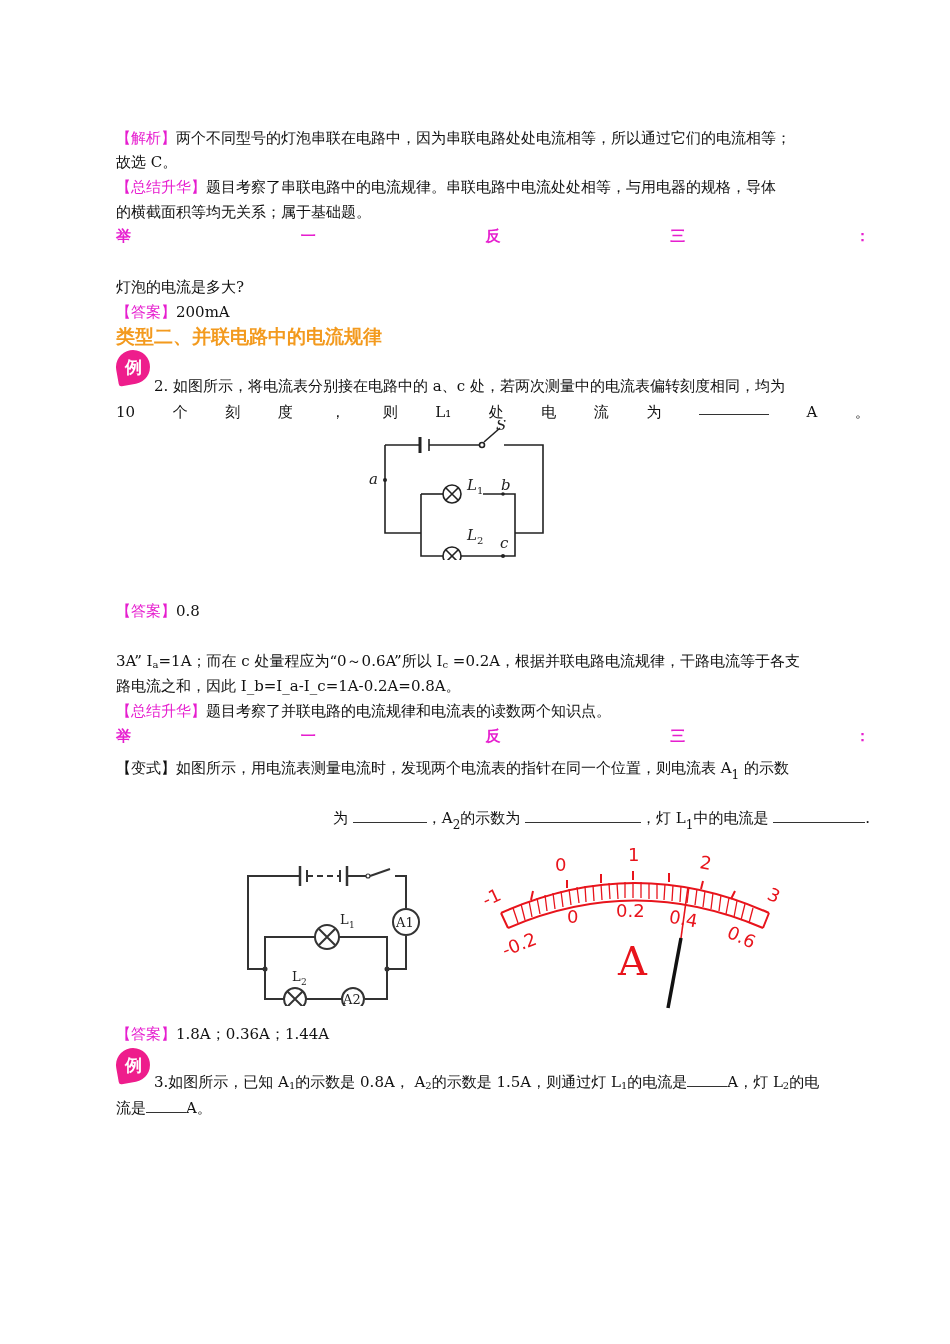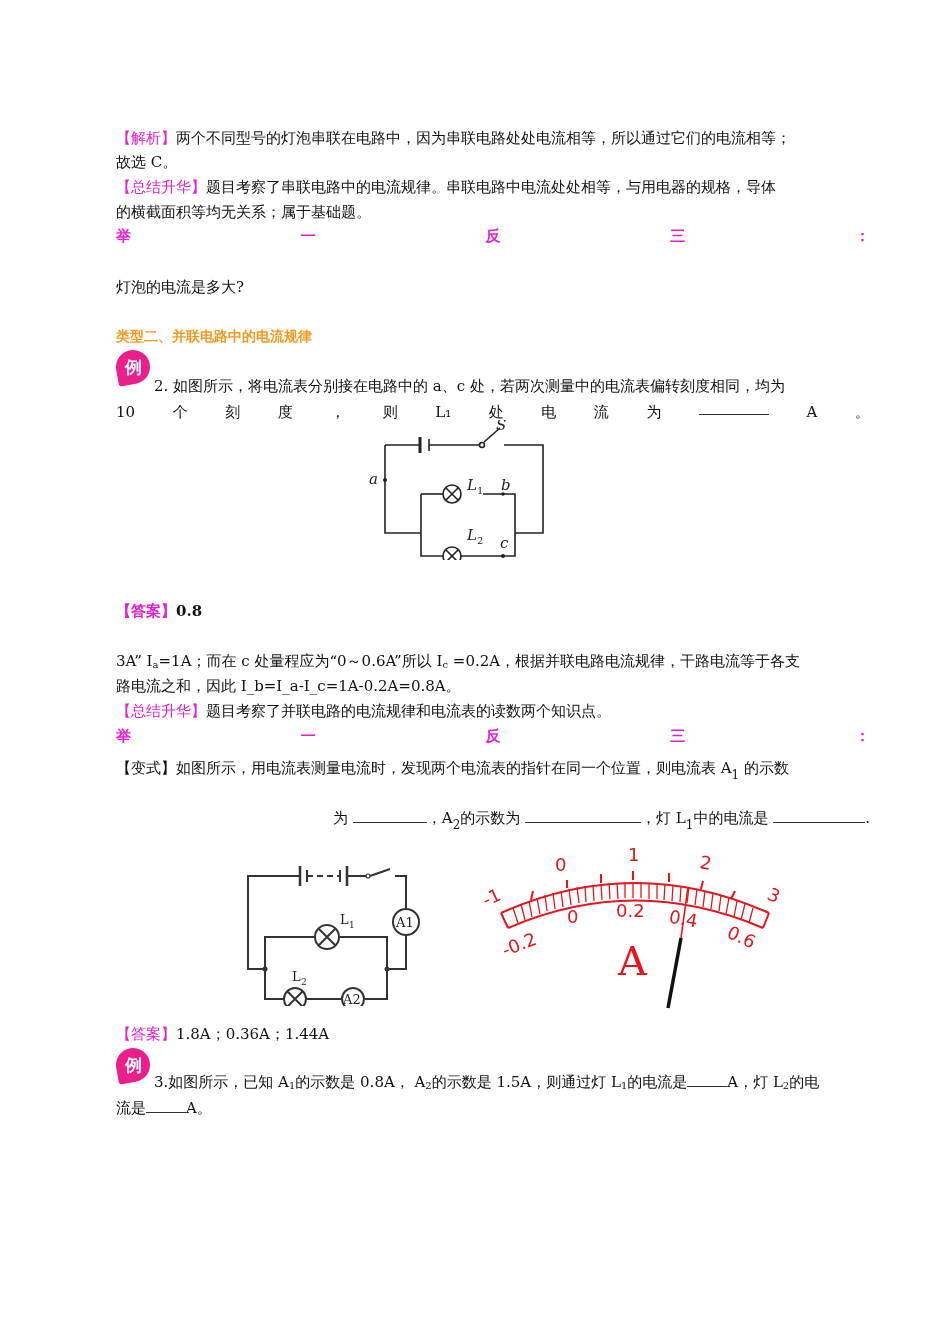--- a/index.html
+++ b/index.html
@@ -2,21 +2,21 @@
 <html><head>
 <meta charset="utf-8">
 <style>
   html, body { margin: 0; padding: 0; background: #ffffff; }
   body { width: 950px; height: 1344px; position: relative; overflow: hidden;
          font-family: "DejaVu Serif", "Liberation Serif", serif; color: #111; }
   .page { position: absolute; left: 0; top: 8px; width: 794px; height: 1344px; margin-left: 18px; }
   .line { position: absolute; left: 98px; width: 754px; font-size: 15px; line-height: 24px; white-space: nowrap; }
   .tag { color: #e61ecf; }
   .pink { color: #e61ecf; font-weight: bold; font-family: "DejaVu Sans", sans-serif; }
-  .orange { color: #f39a1e; font-weight: bold; font-family: "DejaVu Sans", sans-serif; font-size: 14px; }
+  .orange { color: #f39a1e; font-weight: bold; font-family: "DejaVu Sans", sans-serif; font-size: 19px; }
   .spread { display: flex; justify-content: space-between; }
   .blank { display: inline-block; border-bottom: 1px solid #333; height: 14px; vertical-align: baseline; }
   .sub { font-size: 10px; vertical-align: -2px; }
   .sub2 { font-size: 12px; vertical-align: -6px; }
   .badge { position: absolute; width: 34px; height: 34px; background: #ee1d8c;
            border-radius: 50% 50% 50% 8%; transform: rotate(-10deg);
            color: #fff; font-weight: bold; font-size: 17px; text-align: center; line-height: 34px;
            font-family: "DejaVu Sans", sans-serif; }
   .badge span { display: inline-block; transform: rotate(10deg); }
   .fig { position: absolute; }
@@ -40,20 +40,23 @@
   </div>
   <div class="line spread pink" style="top:216px;">
     <span>举</span>
     <span>一</span>
     <span>反</span>
     <span>三</span>
     <span>：</span>
   </div>
   <div class="line" style="top:267px;">
     <span>灯泡的电流是多大?</span>
+  </div>
+  <div class="line" style="top:292px;">
+    <span class="tag">【答案】</span><span>200mA</span>
   </div>
 
   <div class="line orange" style="top:316px;">类型二、并联电路中的电流规律</div>
 
   <div class="badge" style="left:98px;top:342px;"><span>例</span></div>
   <div class="line" style="top:366px;left:136px;width:716px;">
     <span>2. 如图所示，将电流表分别接在电路中的 a、c 处，若两次测量中的电流表偏转刻度相同，均为</span>
   </div>
   <div class="line spread" style="top:392px;">
     <span>10</span>
@@ -96,21 +99,21 @@
       <text x="6" y="64">a</text>
       <text x="104" y="70">L</text>
       <text x="114" y="74" font-size="10" font-style="normal">1</text>
       <text x="138" y="70">b</text>
       <text x="104" y="120">L</text>
       <text x="114" y="124" font-size="10" font-style="normal">2</text>
       <text x="137" y="128">c</text>
     </g>
   </svg>
 
-  <div class="line" style="top:591px;font-weight:bold;">
+  <div class="line" style="top:591px;">
     <span class="tag">【答案】</span><span>0.8</span>
   </div>
   <div class="line" style="top:641px;">
     <span>3A”  I</span><span class="sub">a</span><span>=1A；而在 c 处量程应为“0～0.6A”所以 I</span><span class="sub">c</span><span> =0.2A，根据并联电路电流规律，干路电流等于各支</span>
   </div>
   <div class="line" style="top:666px;">
     <span>路电流之和，因此 I_b=I_a-I_c=1A-0.2A=0.8A。</span>
   </div>
   <div class="line" style="top:691px;">
     <span class="tag">【总结升华】</span><span>题目考察了并联电路的电流规律和电流表的读数两个知识点。</span>

